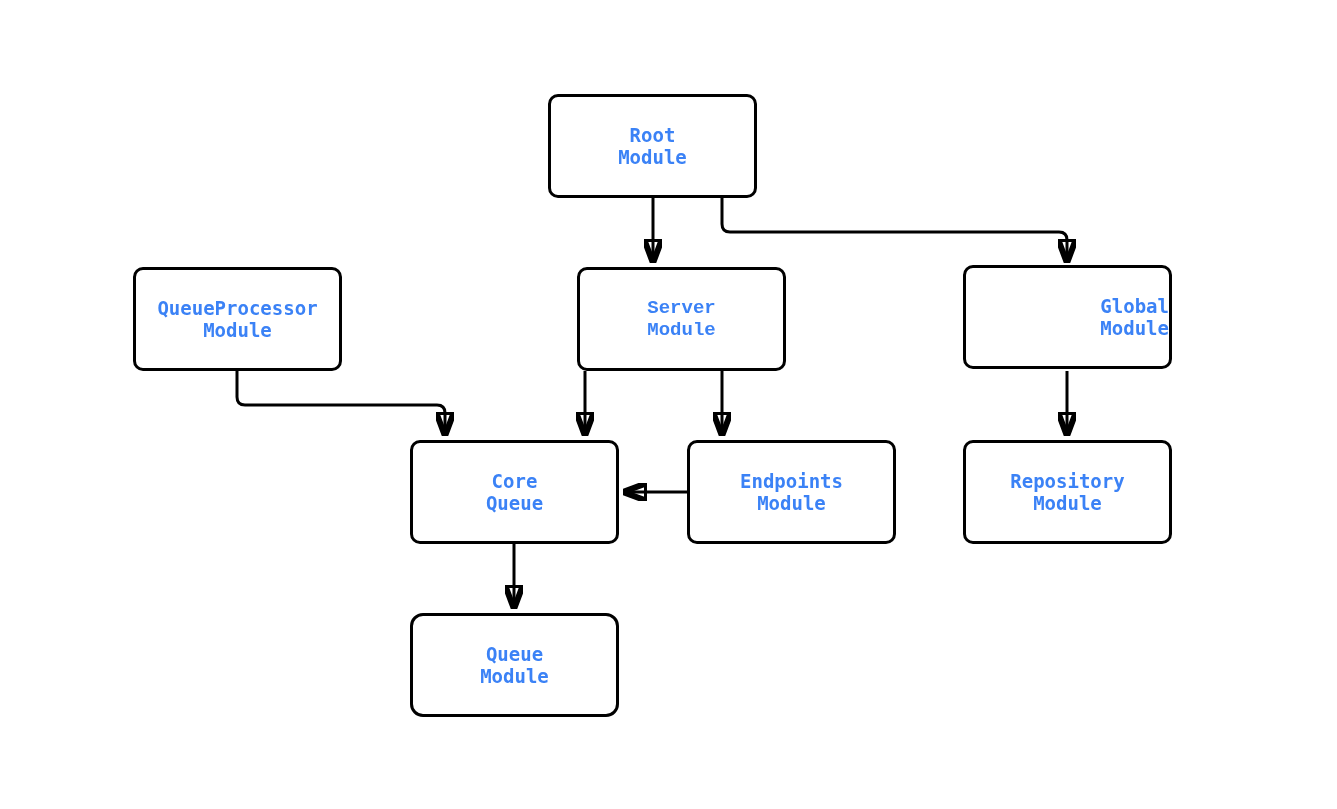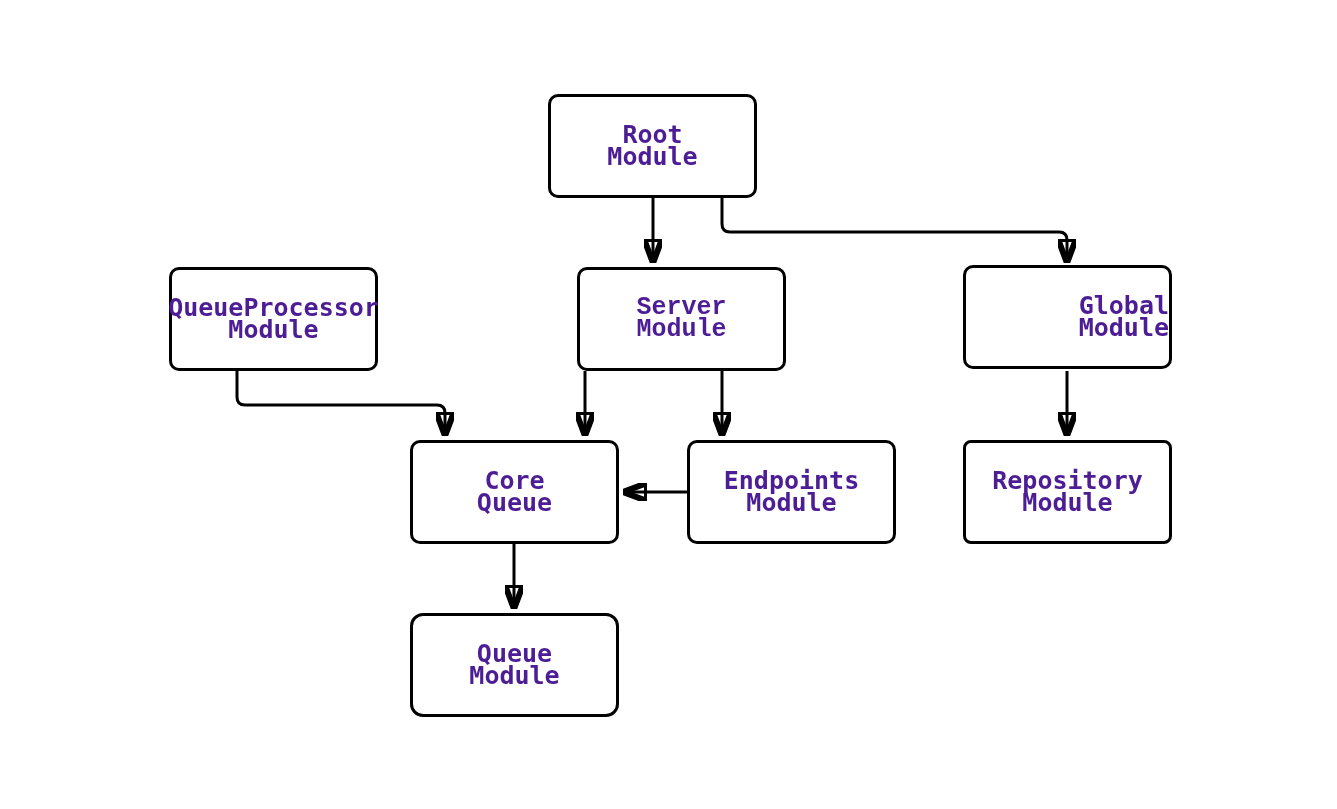--- a/index.html
+++ b/index.html
@@ -36,35 +36,35 @@
     box-sizing: border-box;
     background: #ffffff;
     border: 3px solid #000000;
     border-radius: 10px;
     display: flex;
     align-items: center;
     justify-content: center;
   }
   .node-label {
     font-weight: bold;
-    font-size: 25px;
+    font-size: 19px;
     line-height: 22px;
-    color: #4c1d95;
+    color: #3b82f6;
     text-align: center;
     white-space: pre-line;
     letter-spacing: 0;
   }
   
   .pos-root           { left: 548px; top: 94px;  }
-  .pos-queueprocessor { left: 133px; top: 267px; margin-left: 36px; }
+  .pos-queueprocessor { left: 133px; top: 267px; }
   .pos-server         { left: 577px; top: 267px; font-family: Liberation Mono, monospace; }
   .pos-global         { left: 963px; top: 265px; justify-content: flex-end; }
   .pos-core           { left: 410px; top: 440px; }
   .pos-endpoints      { left: 687px; top: 440px; }
-  .pos-repository     { left: 963px; top: 440px; border-radius: 8px; }
+  .pos-repository     { left: 963px; top: 440px; }
   .pos-queue          { left: 410px; top: 613px; border-radius: 13px; }
 </style>
 </head>
 <body>
 
 <div class="canvas">
 
   <svg class="edge-layer" width="1337" height="809" viewBox="0 0 1337 809" xmlns="http://www.w3.org/2000/svg">
     <defs>
       <marker id="arrowhead" viewBox="0 0 12 9" refX="12" refY="4.5" markerWidth="8" markerHeight="6" orient="auto">

